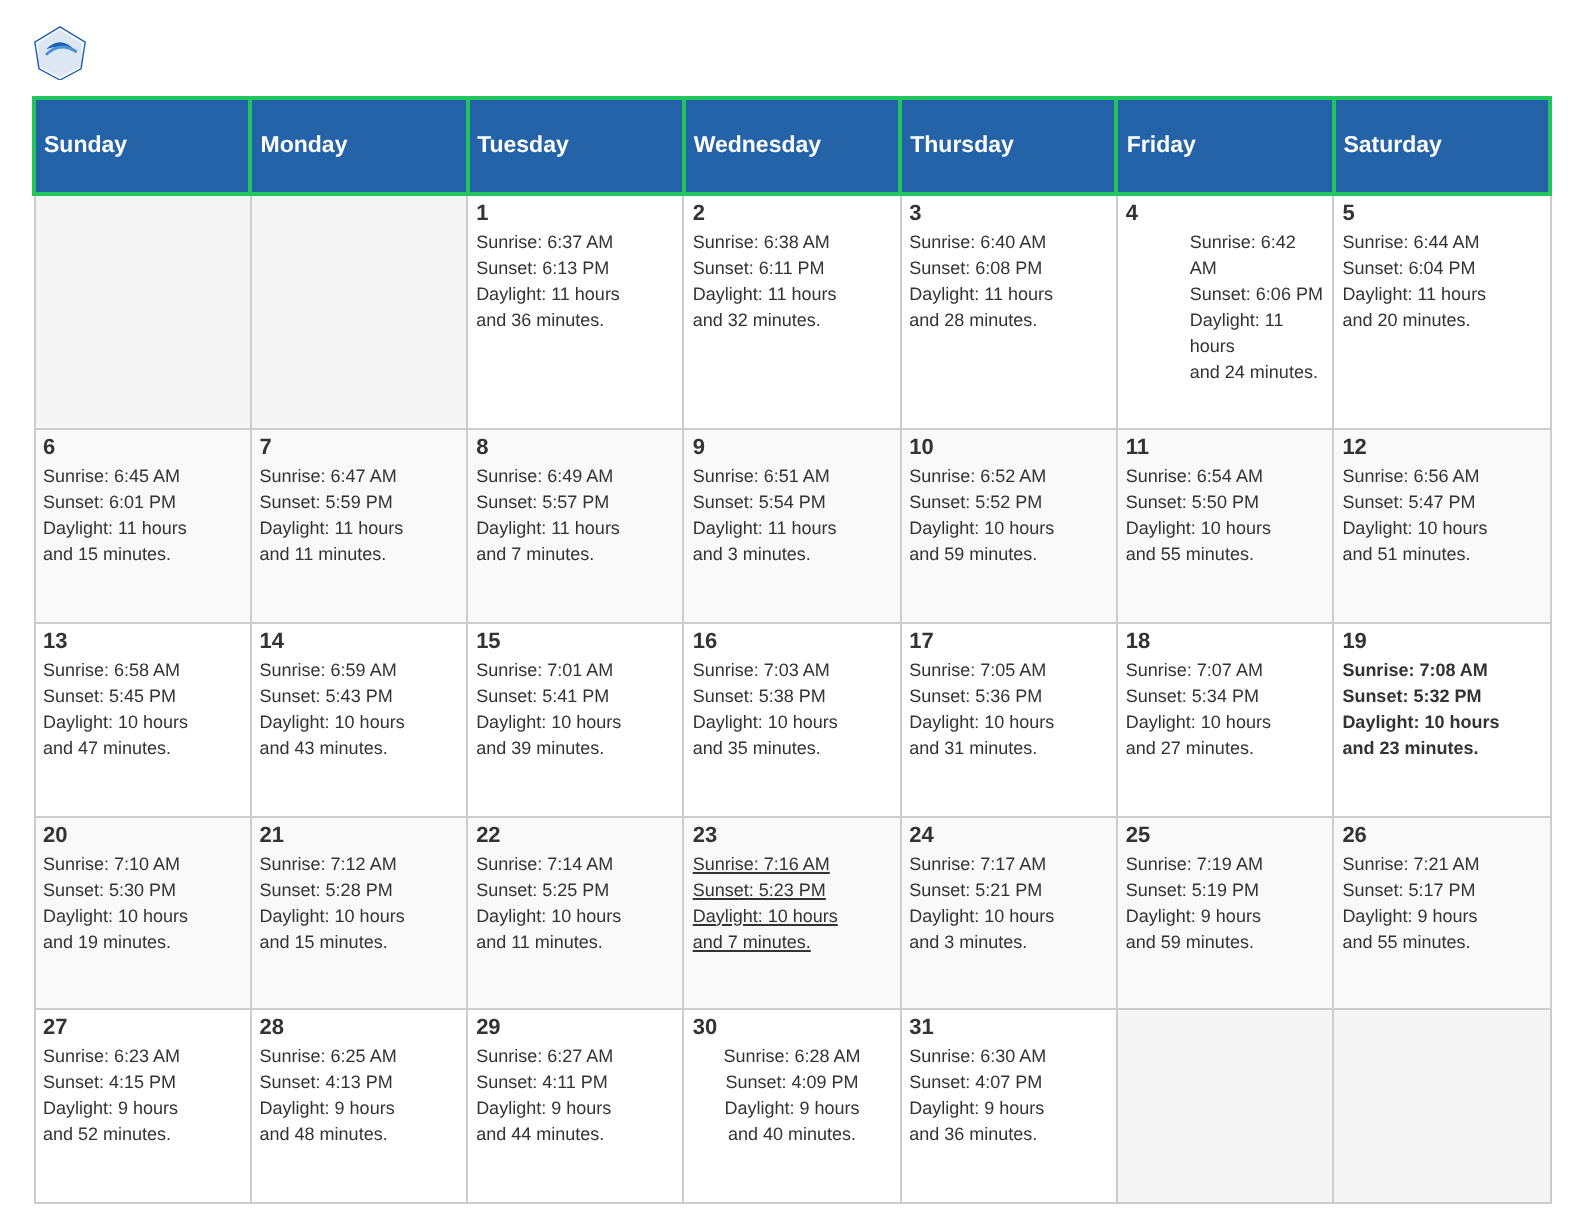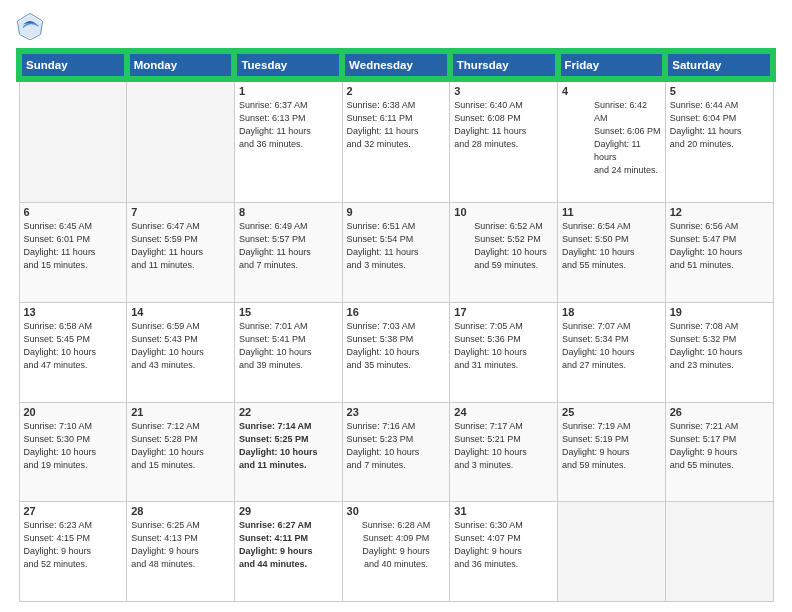--- a/index.html
+++ b/index.html
@@ -65,23 +65,23 @@
       border: 1px solid #ccc;
       border-collapse: collapse;
       width: 100%;
       table-layout: fixed;
     }
     .calendar th {
       background: #2563a8;
       color: #fff;
       font-size: 11.5px;
       font-weight: bold;
-      padding: 5px 4px;
+      padding: 17px 4px;
       text-align: left;
-      border: 6px solid #22c55e;
+      border: 2px solid #22c55e;
     }
     .calendar td {
       border: 1px solid #ccc;
       vertical-align: top;
       padding: 3px 4px;
       font-size: 9.5px;
       color: #333;
       height: 82px;
     }
     .calendar td.empty {
@@ -201,21 +201,21 @@
           </td>
           <td>
             <span class="day-num">9</span>
             <div class="day-info" style="white-space: pre-line;">Sunrise: 6:51 AM
 Sunset: 5:54 PM
 Daylight: 11 hours
 and 3 minutes.</div>
           </td>
           <td>
             <span class="day-num">10</span>
-            <div class="day-info" style="white-space: pre-line; margin-left: 20px;">Sunrise: 6:52 AM
+            <div class="day-info" style="white-space: pre-line;">Sunrise: 6:52 AM
 Sunset: 5:52 PM
 Daylight: 10 hours
 and 59 minutes.</div>
           </td>
           <td>
             <span class="day-num">11</span>
             <div class="day-info" style="white-space: pre-line;">Sunrise: 6:54 AM
 Sunset: 5:50 PM
 Daylight: 10 hours
 and 55 minutes.</div>
@@ -266,21 +266,21 @@
           </td>
           <td>
             <span class="day-num">18</span>
             <div class="day-info" style="white-space: pre-line;">Sunrise: 7:07 AM
 Sunset: 5:34 PM
 Daylight: 10 hours
 and 27 minutes.</div>
           </td>
           <td>
             <span class="day-num">19</span>
-            <div class="day-info" style="white-space: pre-line;">Sunrise: 7:08 AM
+            <div class="day-info" style="white-space: pre-line; font-weight: bold;">Sunrise: 7:08 AM
 Sunset: 5:32 PM
 Daylight: 10 hours
 and 23 minutes.</div>
           </td>
         </tr>
         <tr class="row-alt">
           <td>
             <span class="day-num">20</span>
             <div class="day-info" style="white-space: pre-line;">Sunrise: 7:10 AM
 Sunset: 5:30 PM
@@ -289,28 +289,28 @@
           </td>
           <td>
             <span class="day-num">21</span>
             <div class="day-info" style="white-space: pre-line;">Sunrise: 7:12 AM
 Sunset: 5:28 PM
 Daylight: 10 hours
 and 15 minutes.</div>
           </td>
           <td>
             <span class="day-num">22</span>
-            <div class="day-info" style="white-space: pre-line; font-weight: bold;">Sunrise: 7:14 AM
+            <div class="day-info" style="white-space: pre-line;">Sunrise: 7:14 AM
 Sunset: 5:25 PM
 Daylight: 10 hours
 and 11 minutes.</div>
           </td>
           <td>
             <span class="day-num">23</span>
-            <div class="day-info" style="white-space: pre-line;">Sunrise: 7:16 AM
+            <div class="day-info" style="white-space: pre-line; text-decoration: underline;">Sunrise: 7:16 AM
 Sunset: 5:23 PM
 Daylight: 10 hours
 and 7 minutes.</div>
           </td>
           <td>
             <span class="day-num">24</span>
             <div class="day-info" style="white-space: pre-line;">Sunrise: 7:17 AM
 Sunset: 5:21 PM
 Daylight: 10 hours
 and 3 minutes.</div>
@@ -340,21 +340,21 @@
           </td>
           <td>
             <span class="day-num">28</span>
             <div class="day-info" style="white-space: pre-line;">Sunrise: 6:25 AM
 Sunset: 4:13 PM
 Daylight: 9 hours
 and 48 minutes.</div>
           </td>
           <td>
             <span class="day-num">29</span>
-            <div class="day-info" style="white-space: pre-line; font-weight: bold;">Sunrise: 6:27 AM
+            <div class="day-info" style="white-space: pre-line;">Sunrise: 6:27 AM
 Sunset: 4:11 PM
 Daylight: 9 hours
 and 44 minutes.</div>
           </td>
           <td>
             <span class="day-num">30</span>
             <div class="day-info" style="white-space: pre-line; text-align: center;">Sunrise: 6:28 AM
 Sunset: 4:09 PM
 Daylight: 9 hours
 and 40 minutes.</div>

